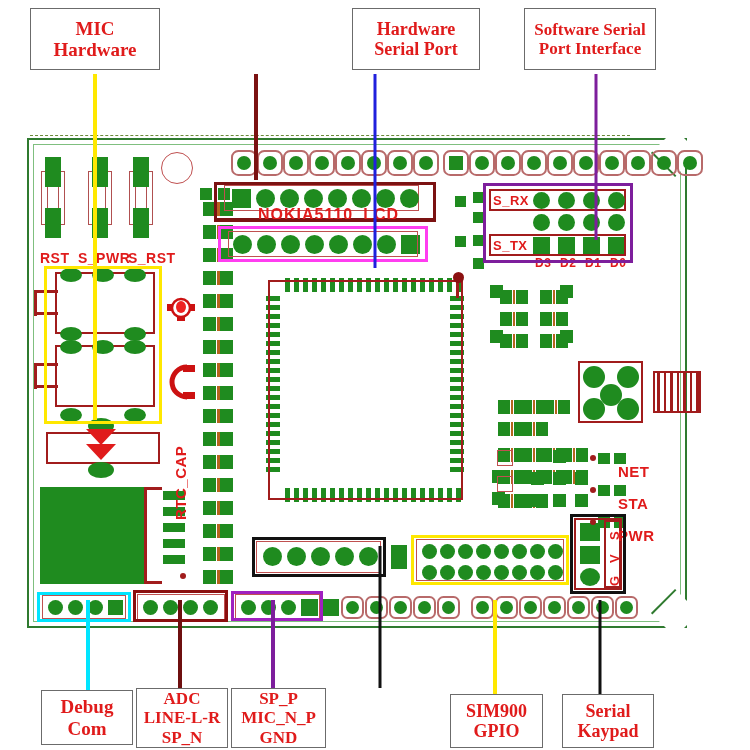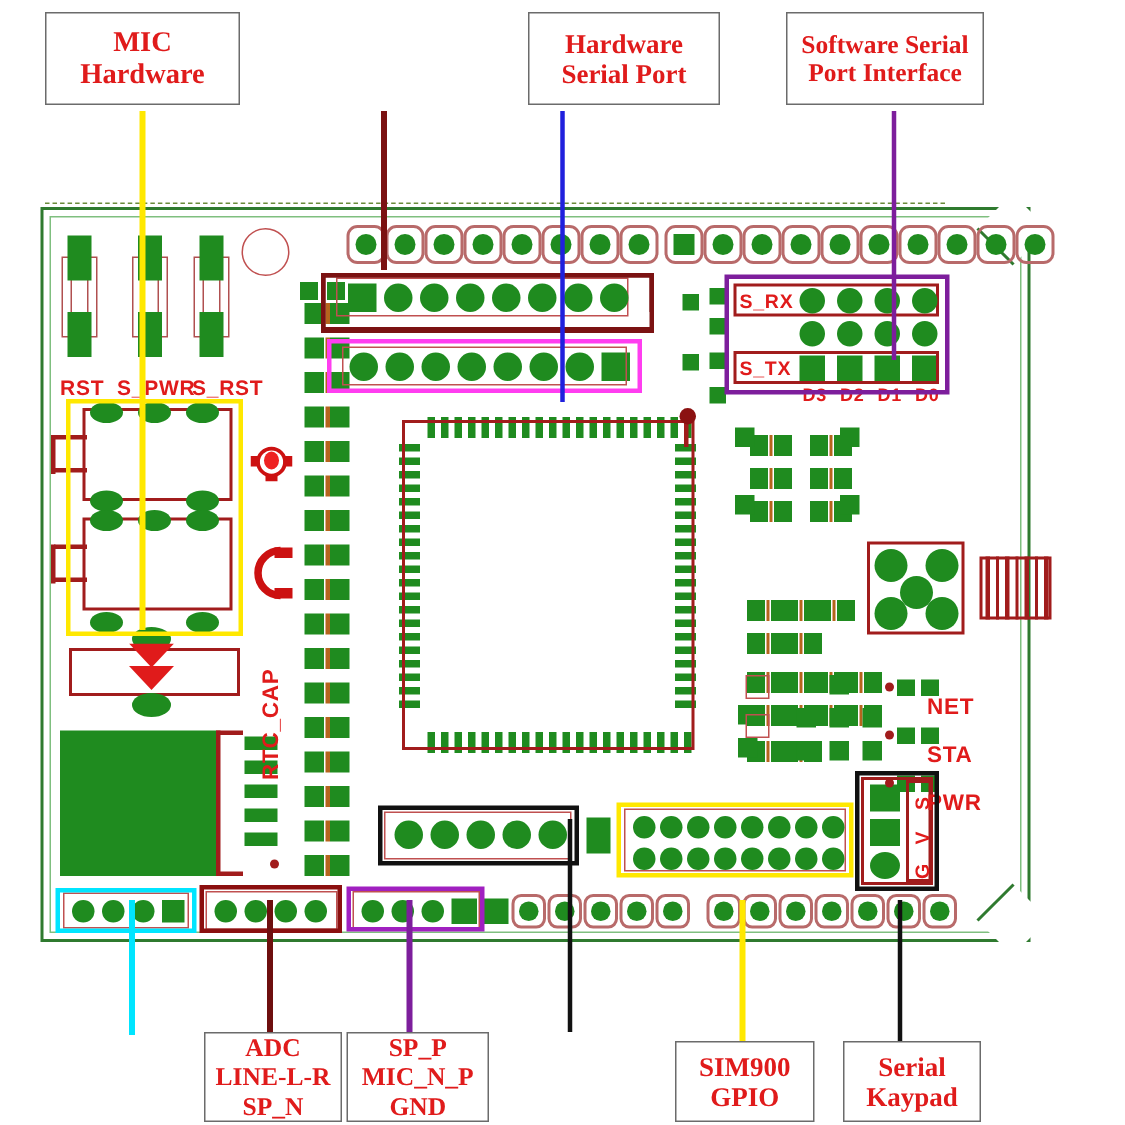--- a/index.html
+++ b/index.html
@@ -322,20 +322,21 @@
   <div id="lcd-mid-row">
       <div class="pad" style="left:232px;top:189px;width:19px;height:19px;"></div>
       <div class="pad-circ" style="left:256px;top:189px;width:19px;height:19px;"></div>
       <div class="pad-circ" style="left:280px;top:189px;width:19px;height:19px;"></div>
       <div class="pad-circ" style="left:304px;top:189px;width:19px;height:19px;"></div>
       <div class="pad-circ" style="left:328px;top:189px;width:19px;height:19px;"></div>
       <div class="pad-circ" style="left:352px;top:189px;width:19px;height:19px;"></div>
       <div class="pad-circ" style="left:376px;top:189px;width:19px;height:19px;"></div>
       <div class="pad-circ" style="left:400px;top:189px;width:19px;height:19px;"></div>
     </div>
+  <div class="silk-txt" style="left:258px;top:206px;font-size:16px;letter-spacing:1px;">NOKIA5110_LCD</div>
   <div class="trace-box-thin" style="left:228px;top:231px;width:190px;height:26px;"></div>
   <div id="lcd-bot-row">
       <div class="pad-circ" style="left:233px;top:235px;width:19px;height:19px;"></div>
       <div class="pad-circ" style="left:257px;top:235px;width:19px;height:19px;"></div>
       <div class="pad-circ" style="left:281px;top:235px;width:19px;height:19px;"></div>
       <div class="pad-circ" style="left:305px;top:235px;width:19px;height:19px;"></div>
       <div class="pad-circ" style="left:329px;top:235px;width:19px;height:19px;"></div>
       <div class="pad-circ" style="left:353px;top:235px;width:19px;height:19px;"></div>
       <div class="pad-circ" style="left:377px;top:235px;width:19px;height:19px;"></div>
       <div class="pad" style="left:401px;top:235px;width:19px;height:19px;"></div>
@@ -747,20 +748,24 @@
   <div class="callout" style="left:352px;top:8px;width:128px;height:62px;font-size:18px;">
     <span>Hardware</span>
     <span>Serial Port</span>
   </div>
 
   <div class="callout" style="left:524px;top:8px;width:132px;height:62px;font-size:17px;">
     <span>Software Serial</span>
     <span>Port Interface</span>
   </div>
 
+  <div class="callout" style="left:41px;top:690px;width:92px;height:55px;font-size:19px;">
+    <span>Debug</span>
+    <span>Com</span>
+  </div>
 
   <div class="callout" style="left:231px;top:688px;width:95px;height:60px;font-size:17px;">
     <span>SP_P</span>
     <span>MIC_N_P</span>
     <span>GND</span>
   </div>
 
   <div class="callout" style="left:136px;top:688px;width:92px;height:60px;font-size:17px;">
     <span>ADC</span>
     <span>LINE-L-R</span>

